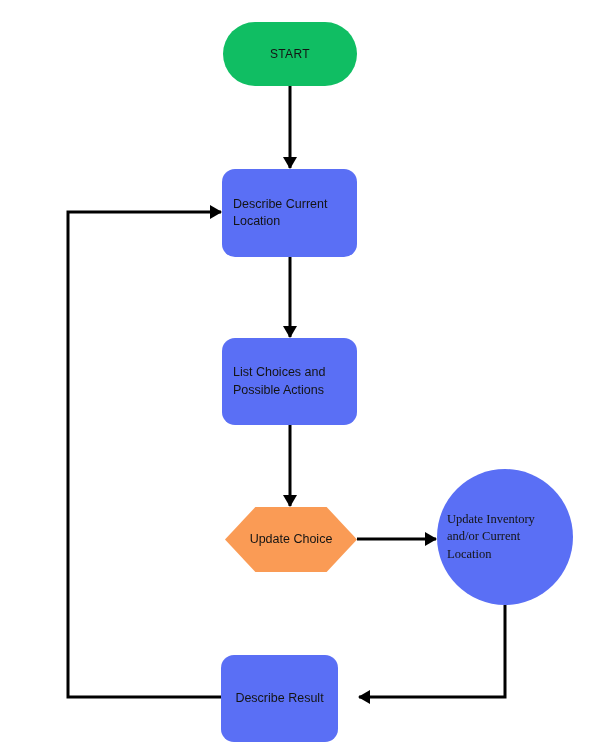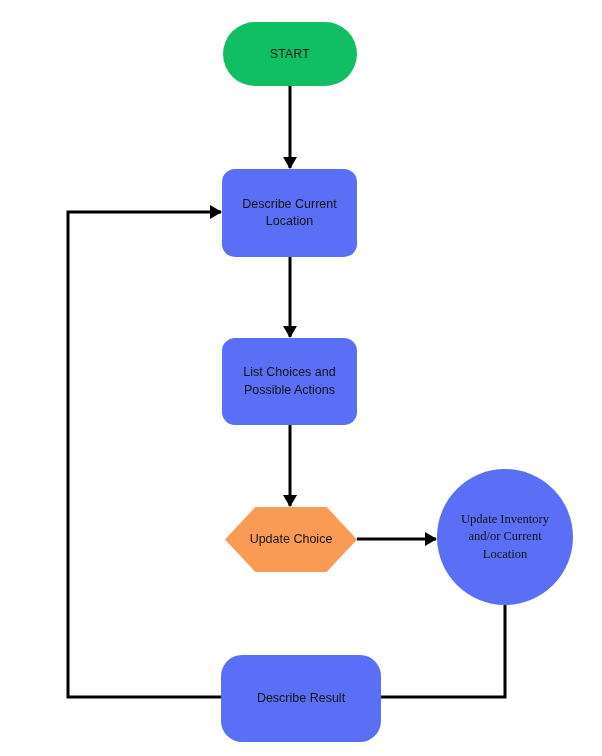--- a/index.html
+++ b/index.html
@@ -23,21 +23,21 @@
   .edges polyline,.edges line{
     fill:none;
     stroke:var(--connector);
     stroke-width:3;
     stroke-linejoin:miter;
   }
   .arrowhead{fill:var(--connector);}
   .node{
     position:absolute;
     display:flex;align-items:center;justify-content:center;
-    text-align:center;
+    text-align:left;
     font-size:12.5px;line-height:1.4;
     box-sizing:border-box;
   }
   .node .label{display:block;}
   .node-start{
     left:223px;top:22px;width:134px;height:64px;
     border-radius:32px;background:var(--node-green);
     font-size:12px;letter-spacing:.4px;
   }
   .node-describe-location{
@@ -55,22 +55,22 @@
     background:var(--node-orange);
     clip-path:polygon(0% 50%,23% 0%,77% 0%,100% 50%,77% 100%,23% 100%);
   }
   .node-update-inventory{
     left:437px;top:469px;width:136px;height:136px;
     border-radius:50%;background:var(--node-blue);
     padding:8px 10px;
     font-family:Liberation Serif, serif;
   }
   .node-describe-result{
-    left:221px;top:655px;width:160px;height:87px;
-    border-radius:21px;background:var(--node-blue);
+    left:221px;top:655px;width:117px;height:87px;
+    border-radius:13px;background:var(--node-blue);
     padding:6px 8px;
   }
 </style>
 </head>
 <body>
 
 <div class="canvas">
 
   <svg class="edges" viewBox="0 0 602 756" xmlns="http://www.w3.org/2000/svg">
     <defs>

